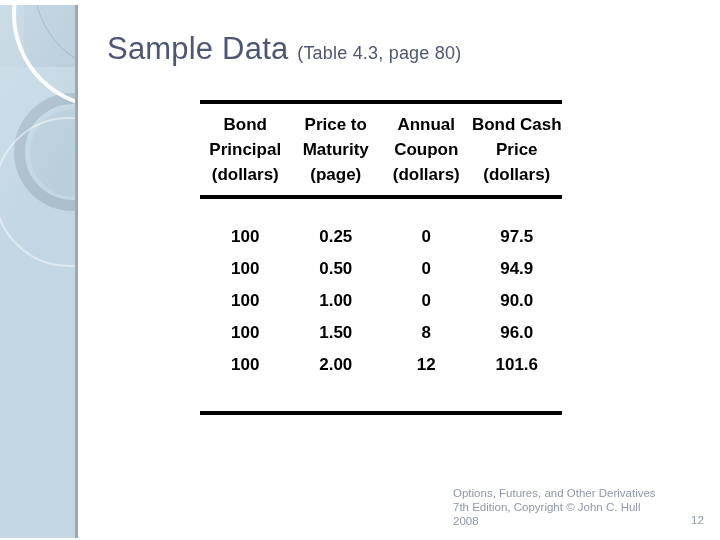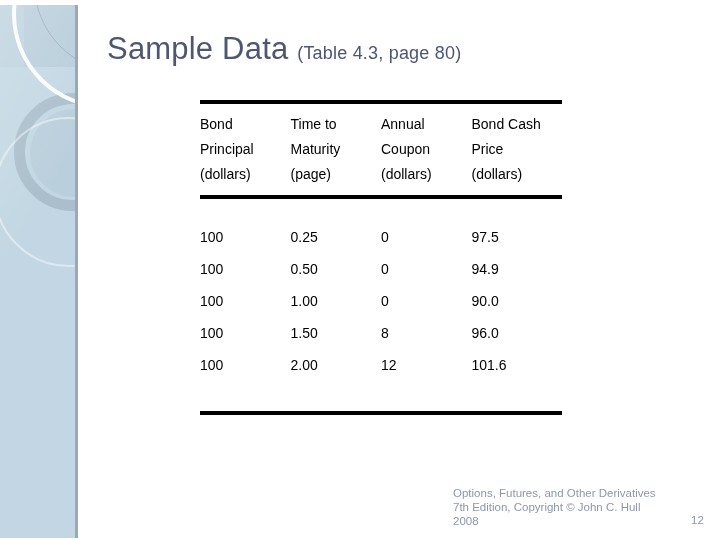--- a/index.html
+++ b/index.html
@@ -127,24 +127,24 @@
   }
   #data-table .rule-mid {
     margin-top: 0;
   }
   #data-table table {
     width: 100%;
     border-collapse: collapse;
     table-layout: fixed;
   }
   #data-table th, #data-table td {
-    text-align: left;
-    font-weight: normal;
+    text-align: center;
+    font-weight: bold;
     color: #000000;
-    font-size: 14px;
+    font-size: 17px;
     padding: 0;
   }
   #data-table .hdr-block {
     padding-top: 8px;
     padding-bottom: 8px;
   }
   #data-table .hdr-line {
     line-height: 25px;
     white-space: nowrap;
   }
@@ -195,21 +195,21 @@
   <div class="rule"></div>
   <table>
     <thead>
       <tr>
         <th class="hdr-block">
           <div class="hdr-line">Bond</div>
           <div class="hdr-line">Principal</div>
           <div class="hdr-line">(dollars)</div>
         </th>
         <th class="hdr-block">
-          <div class="hdr-line">Time to</div>
+          <div class="hdr-line">Price to</div>
           <div class="hdr-line">Maturity</div>
           <div class="hdr-line">(page)</div>
         </th>
         <th class="hdr-block">
           <div class="hdr-line">Annual</div>
           <div class="hdr-line">Coupon</div>
           <div class="hdr-line">(dollars)</div>
         </th>
         <th class="hdr-block">
           <div class="hdr-line">Bond Cash</div>

